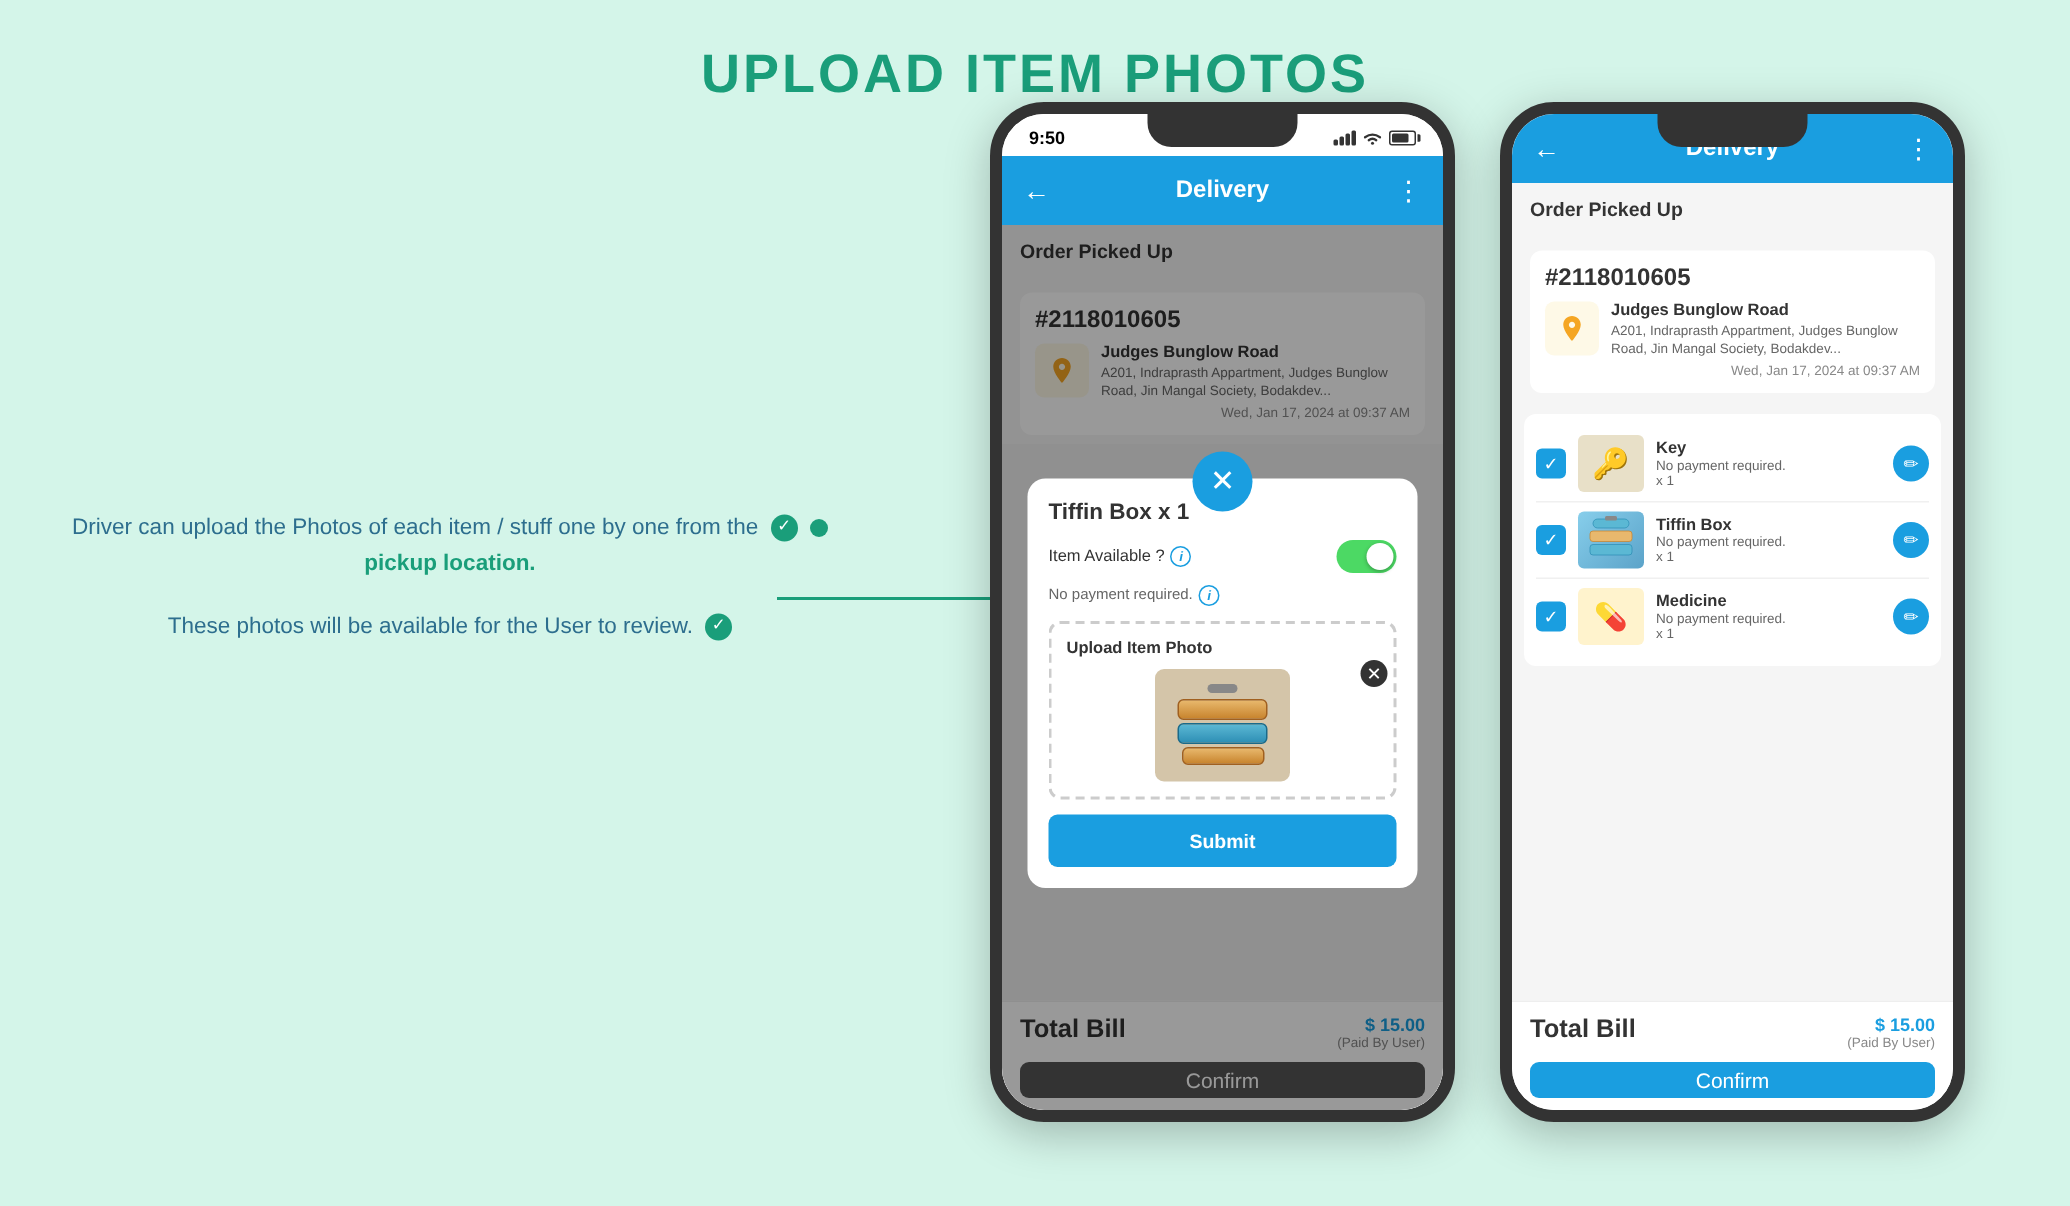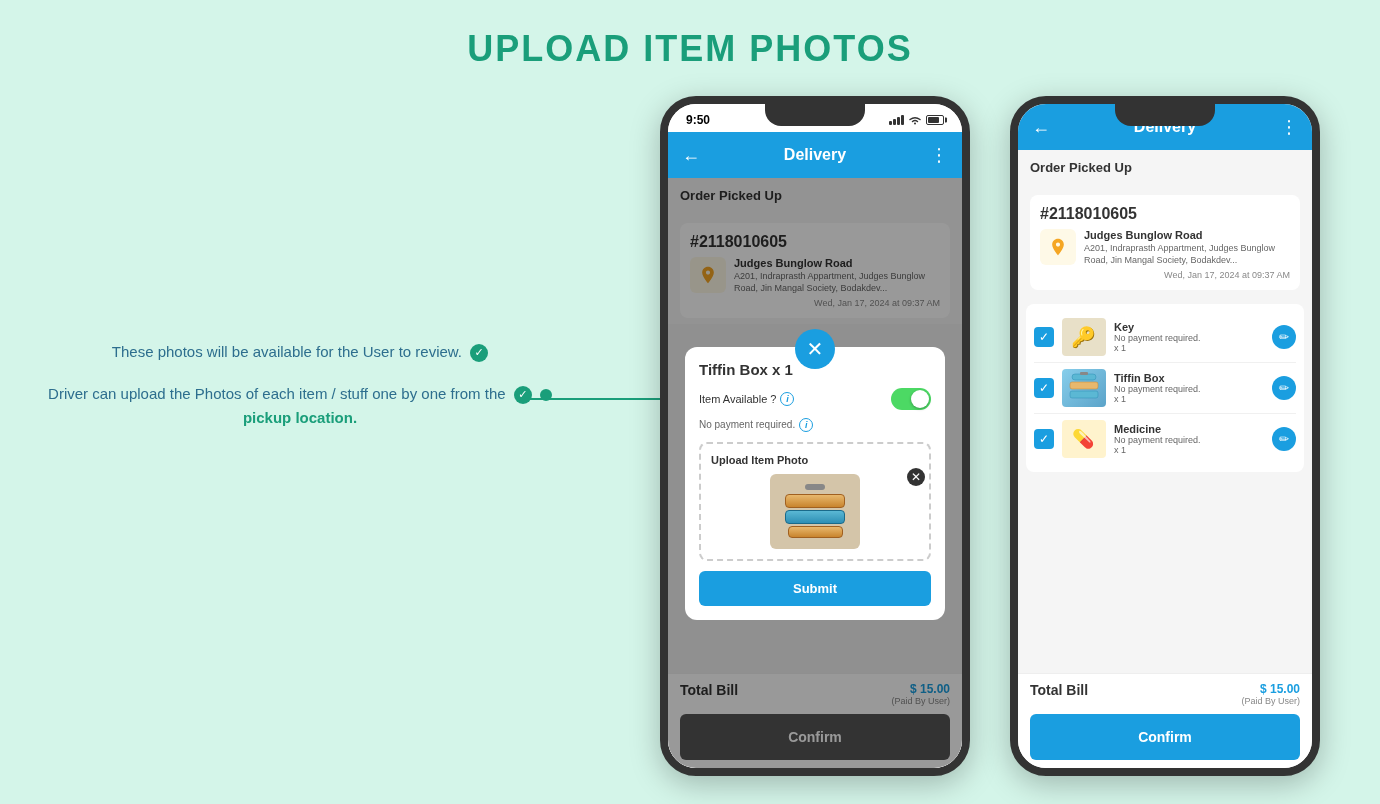--- a/index.html
+++ b/index.html
@@ -75,24 +75,24 @@
       top: 398px;
       left: 520px;
       width: 160px;
       height: 2px;
       background: #1a9e7a;
     }
 
     
     .phones-container {
       position: absolute;
-      top: 96px;
+      top: 68px;
       left: 660px;
       display: flex;
-      gap: 40px;
+      gap: 30px;
     }
 
     .phone-frame {
       width: 310px;
       height: 680px;
       background: white;
       border-radius: 36px;
       border: 8px solid #333;
       overflow: hidden;
       position: relative;
@@ -437,21 +437,21 @@
     }
 
     .total-row {
       display: flex;
       justify-content: space-between;
       align-items: flex-start;
       margin-bottom: 8px;
     }
 
     .total-label {
-      font-size: 14px;
+      font-size: 17px;
       font-weight: 700;
       color: #333;
     }
 
     .total-amount {
       font-size: 12px;
       font-weight: 700;
       color: #1a9ee0;
       text-align: right;
     }
@@ -460,23 +460,23 @@
       font-size: 9px;
       color: #888;
     }
 
     .confirm-btn {
       width: 100%;
       background: #555;
       color: white;
       border: none;
       border-radius: 6px;
-      padding: 15px;
+      padding: 4px;
       font-size: 14px;
-      font-weight: 700;
+      font-weight: 400;
       cursor: pointer;
     }
 
     .confirm-btn.blue {
       background: #1a9ee0;
     }
 
     
     .items-list {
       background: white;
@@ -622,29 +622,29 @@
       background: #f5f5f5;
     }
   </style>
 </head>
 <body>
 
 <h1 class="page-title">UPLOAD ITEM PHOTOS</h1>
 
 <div class="annotation-area">
   <div class="annotation-line">
-    <span>These photos will be available for the User to review.</span>
-    <span class="check-icon">✓</span>
-  </div>
-  <div class="annotation-line">
     <span>Driver can upload the Photos of each item / stuff one by one from the </span>
     <span class="check-icon">✓</span>
     <span class="dot-icon"></span>
     <br>
     <span class="highlight">pickup location.</span>
+  </div>
+  <div class="annotation-line">
+    <span>These photos will be available for the User to review.</span>
+    <span class="check-icon">✓</span>
   </div>
 </div>
 
 <div class="connector-line" style="position:absolute; top:398px; left:518px; width:160px; height:2px; background:#1a9e7a;"></div>
 
 <div class="phones-container">
 
   <div class="phone-frame">
     <div class="phone-notch"></div>
 

